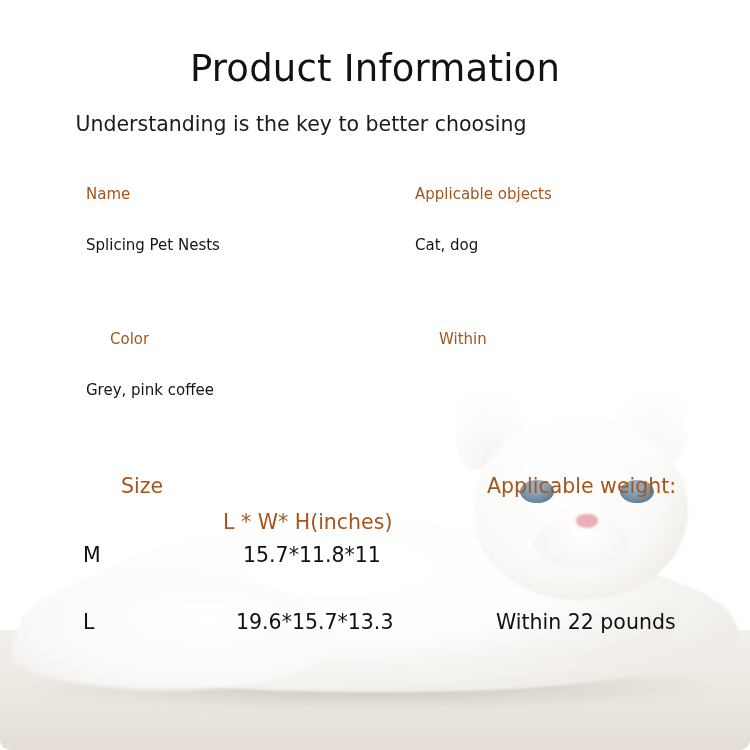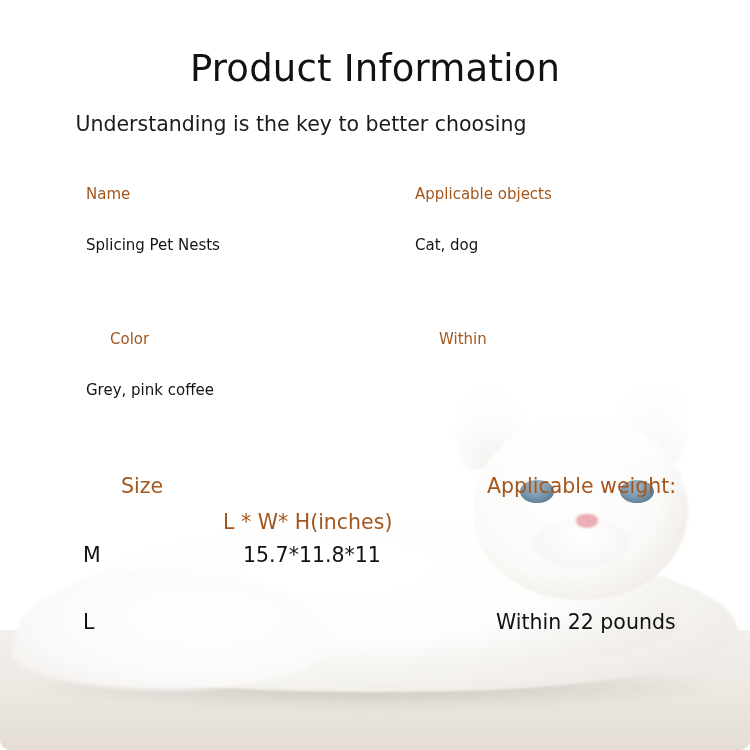--- a/index.html
+++ b/index.html
@@ -256,16 +256,17 @@
     <div class="spec-label col-b r2-label">Within</div>
 
     <div class="tbl-head th-size">Size</div>
     <div class="tbl-head th-dims">L * W* H(inches)</div>
     <div class="tbl-head th-weight">Applicable weight:</div>
 
     <div class="tbl-cell c-size row-m">M</div>
     <div class="tbl-cell c-dims-m row-m">15.7*11.8*11</div>
 
     <div class="tbl-cell c-size row-l">L</div>
+    <div class="tbl-cell c-dims-l row-l">19.6*15.7*13.3</div>
     <div class="tbl-cell c-weight row-l">Within 22 pounds</div>
 
   </div>
 </div>
 
 </body></html>

